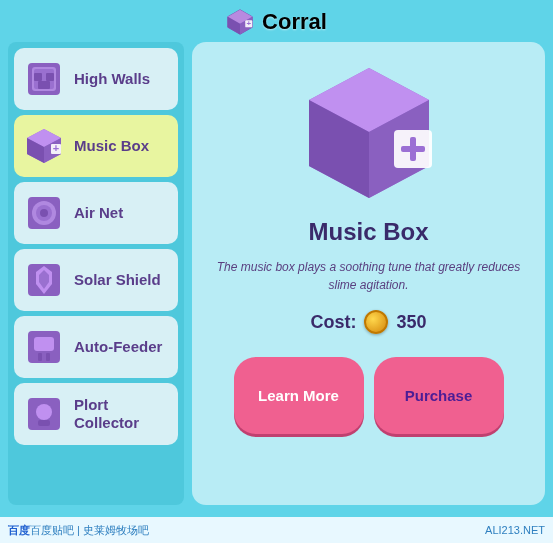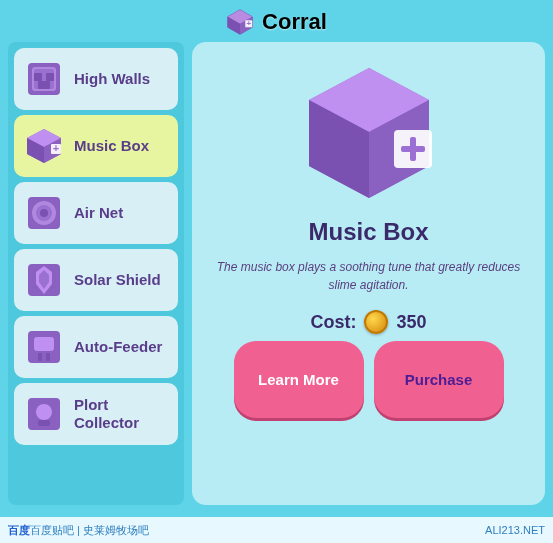--- a/index.html
+++ b/index.html
@@ -129,21 +129,21 @@
       margin-bottom: 16px;
       padding: 0 4px;
     }
     .detail-cost {
       display: flex;
       align-items: center;
       justify-content: center;
       font-size: 18px;
       font-weight: bold;
       color: #3a2a6a;
-      margin-bottom: 7px;
+      margin-bottom: 23px;
       gap: 8px;
     }
     .coin-icon {
       width: 24px;
       height: 24px;
       border-radius: 50%;
       background: radial-gradient(circle at 35% 35%, #ffd84d, #d4860a);
       display: inline-block;
       border: 2px solid #c07800;
       box-shadow: 0 1px 3px rgba(0,0,0,0.3);

